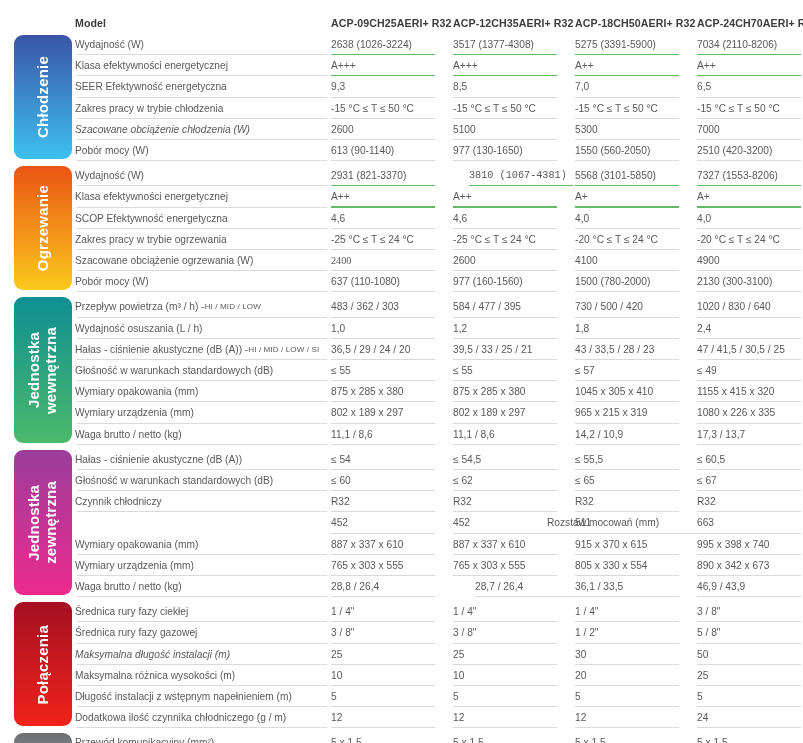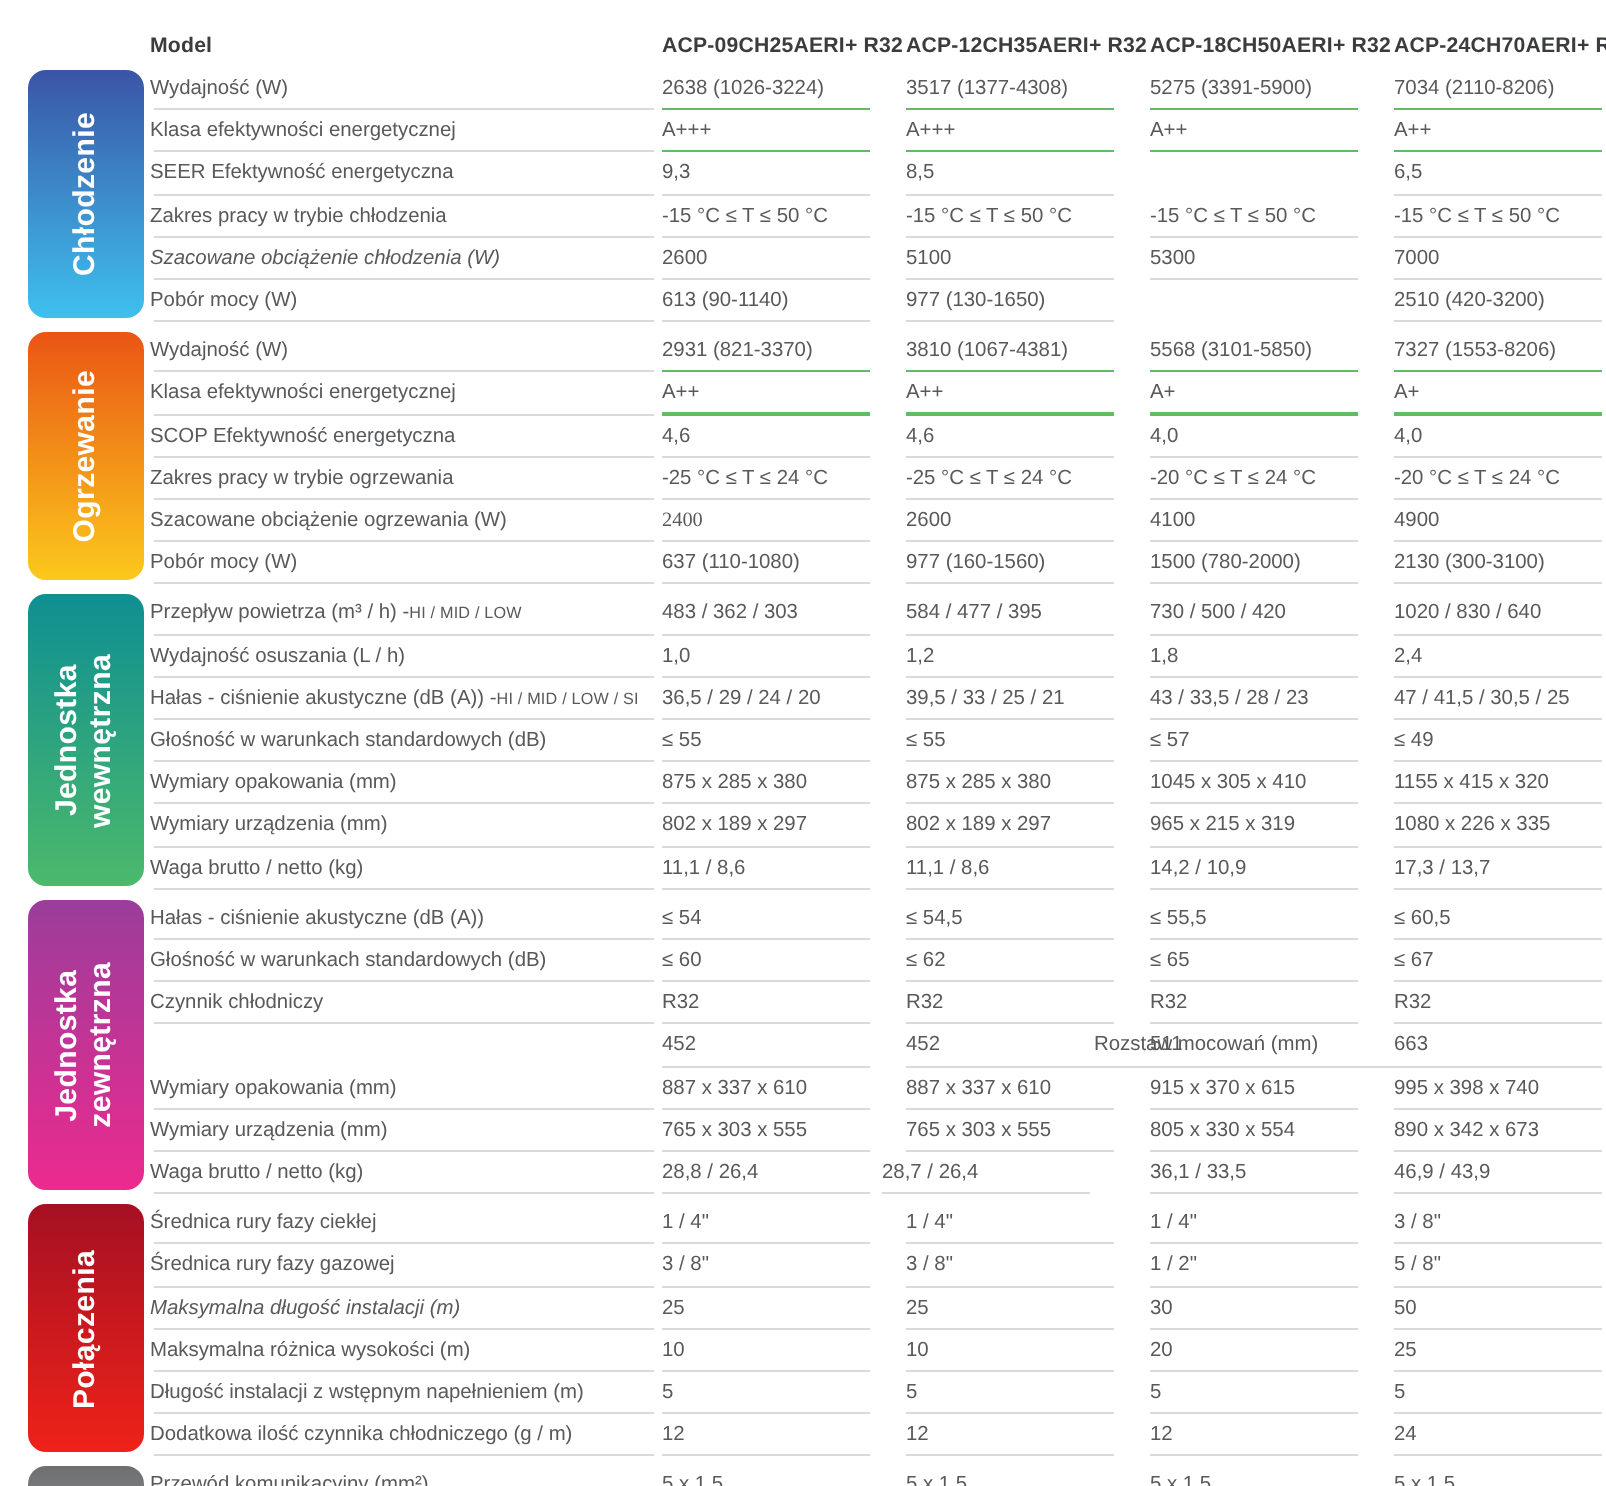--- a/index.html
+++ b/index.html
@@ -147,20 +147,24 @@
           <div class="rule lab"></div>
         </div>
         <div class="c" style="position: absolute; left: 256px; width: 118px; height: 21.2px;">
           <span class="txt">9,3</span>
           <div class="rule val" style="left: 0px;"></div>
         </div>
         <div class="c" style="position: absolute; left: 378px; width: 118px; height: 21.2px;">
           <span class="txt">8,5</span>
           <div class="rule val" style="left: 0px;"></div>
         </div>
+        <div class="c" style="position: absolute; left: 500px; width: 118px; height: 21.2px;">
+          <span class="txt">7,0</span>
+          <div class="rule val" style="left: 0px;"></div>
+        </div>
         <div class="c" style="position: absolute; left: 622px; width: 118px; height: 21.2px;">
           <span class="txt">6,5</span>
           <div class="rule val" style="left: 0px;"></div>
         </div>
       </div>
       <div class="row" style="top: 97.6px; height: 21.2px;">
         <div class="c c-label" style="height: 21.2px;">
           <span class="txt">Zakres pracy w trybie chłodzenia</span>
           <div class="rule lab"></div>
         </div>
@@ -209,35 +213,39 @@
           <div class="rule lab"></div>
         </div>
         <div class="c" style="position: absolute; left: 256px; width: 118px; height: 21.2px;">
           <span class="txt">613 (90-1140)</span>
           <div class="rule val" style="left: 0px;"></div>
         </div>
         <div class="c" style="position: absolute; left: 378px; width: 118px; height: 21.2px;">
           <span class="txt">977 (130-1650)</span>
           <div class="rule val" style="left: 0px;"></div>
         </div>
+        <div class="c" style="position: absolute; left: 500px; width: 118px; height: 21.2px;">
+          <span class="txt">1550 (560-2050)</span>
+          <div class="rule val" style="left: 0px;"></div>
+        </div>
         <div class="c" style="position: absolute; left: 622px; width: 118px; height: 21.2px;">
           <span class="txt">2510 (420-3200)</span>
           <div class="rule val" style="left: 0px;"></div>
         </div>
       </div>
       <div class="row" style="top: 165.2px; height: 21.2px;">
         <div class="c c-label" style="height: 21.2px;">
           <span class="txt">Wydajność (W)</span>
           <div class="rule lab"></div>
         </div>
         <div class="c" style="position: absolute; left: 256px; width: 118px; height: 21.2px;">
           <span class="txt">2931 (821-3370)</span>
           <div class="rule val green" style="left: 0px;"></div>
         </div>
-        <div class="c" style="position: absolute; left: 378px; width: 118px; height: 21.2px;">
+        <div class="c" style="position: absolute; left: 394px; width: 118px; height: 21.2px; font-family: Liberation Mono, monospace;">
           <span class="txt">3810 (1067-4381)</span>
           <div class="rule val green" style="left: 0px;"></div>
         </div>
         <div class="c" style="position: absolute; left: 500px; width: 118px; height: 21.2px;">
           <span class="txt">5568 (3101-5850)</span>
           <div class="rule val green" style="left: 0px;"></div>
         </div>
         <div class="c" style="position: absolute; left: 622px; width: 118px; height: 21.2px;">
           <span class="txt">7327 (1553-8206)</span>
           <div class="rule val green" style="left: 0px;"></div>
@@ -643,21 +651,21 @@
       </div>
       <div class="row" style="top: 576px; height: 21.2px;">
         <div class="c c-label" style="height: 21.2px;">
           <span class="txt">Waga brutto / netto (kg)</span>
           <div class="rule lab"></div>
         </div>
         <div class="c" style="position: absolute; left: 256px; width: 118px; height: 21.2px;">
           <span class="txt">28,8 / 26,4</span>
           <div class="rule val" style="left: 0px;"></div>
         </div>
-        <div class="c" style="position: absolute; left: 366px; width: 118px; height: 21.2px; text-align: center;">
+        <div class="c" style="position: absolute; left: 400px; width: 118px; height: 21.2px; text-align: center;">
           <span class="txt">28,7 / 26,4</span>
           <div class="rule val" style="left: 0px;"></div>
         </div>
         <div class="c" style="position: absolute; left: 500px; width: 118px; height: 21.2px;">
           <span class="txt">36,1 / 33,5</span>
           <div class="rule val" style="left: 0px;"></div>
         </div>
         <div class="c" style="position: absolute; left: 622px; width: 118px; height: 21.2px;">
           <span class="txt">46,9 / 43,9</span>
           <div class="rule val" style="left: 0px;"></div>

